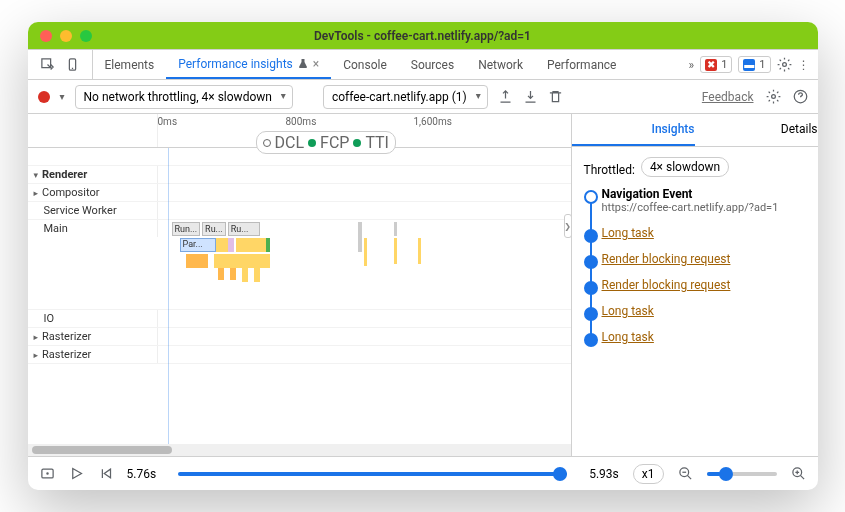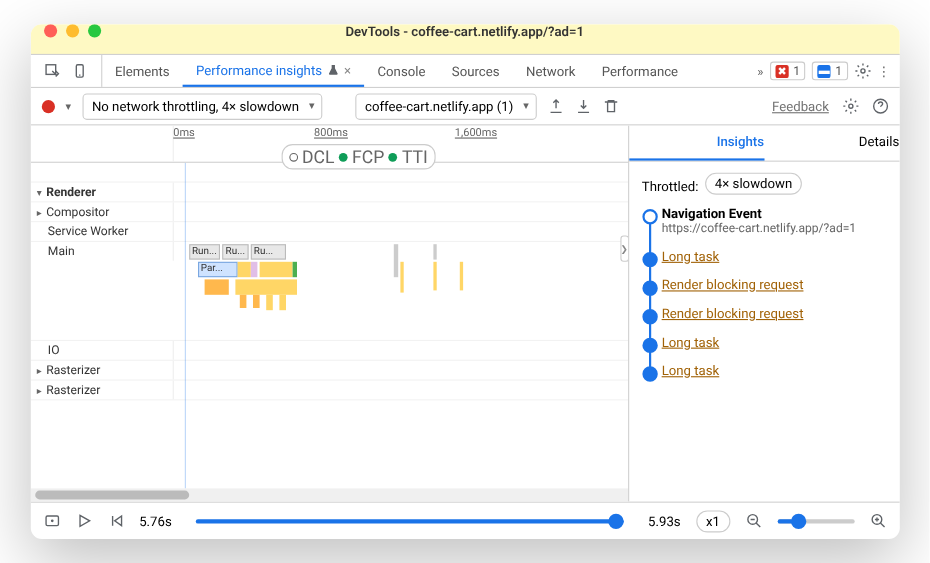--- a/index.html
+++ b/index.html
@@ -1,18 +1,18 @@
 <!DOCTYPE html>
 <html><head>
 <meta charset="utf-8">
 <style>
 * { box-sizing: border-box; margin: 0; padding: 0; font-family: -apple-system, BlinkMacSystemFont, "Segoe UI", Roboto, sans-serif; }
 body { background: #fff; display: flex; align-items: center; justify-content: center; height: 100vh; }
 .window { width: 790px; height: 468px; border-radius: 10px; box-shadow: 0 20px 60px rgba(0,0,0,0.25); background: #fff; overflow: hidden; display: flex; flex-direction: column; }
-.titlebar { height: 28px; display: flex; padding: 0 12px; border-bottom: 1px solid #d0d0d0; background: #fef9c3; position: relative; }
+.titlebar { height: 28px; display: flex; align-items: center; padding: 0 12px; border-bottom: 1px solid #d0d0d0; background: #84cc16; position: relative; }
 .traffic { display: flex; gap: 8px; }
 .dot { width: 12px; height: 12px; border-radius: 50%; }
 .dot.r { background: #ff5f57; } .dot.y { background: #febc2e; } .dot.g { background: #28c840; }
 .title { position: absolute; left: 0; right: 0; text-align: center; font-size: 12px; font-weight: 600; color: #333; }
 .tabbar { height: 30px; display: flex; align-items: center; border-bottom: 1px solid #d0d0d0; font-size: 12px; color: #555; }
 .tabbar .icons-left { display: flex; gap: 10px; padding: 0 12px; border-right: 1px solid #d0d0d0; height: 100%; align-items: center; }
 .tab { padding: 0 12px; height: 100%; display: flex; align-items: center; cursor: pointer; gap: 4px; }
 .tab.active { color: #1a73e8; border-bottom: 2px solid #1a73e8; }
 .tabbar .right { margin-left: auto; display: flex; align-items: center; gap: 6px; padding-right: 8px; }
 .badge { display: inline-flex; align-items: center; gap: 4px; font-size: 11px; border: 1px solid #ccc; border-radius: 3px; padding: 1px 4px; }
@@ -21,21 +21,21 @@
 .rec { width: 12px; height: 12px; border-radius: 50%; background: #d93025; }
 .select { border: 1px solid #ccc; border-radius: 4px; padding: 4px 20px 4px 8px; position: relative; background: #fff; }
 .select::after { content: "▾"; position: absolute; right: 6px; top: 4px; font-size: 10px; color: #666; }
 .toolbar .right { margin-left: auto; display: flex; align-items: center; gap: 12px; }
 .link { color: #737373; text-decoration: underline; font-size: 12px; }
 .main { flex: 1; display: flex; overflow: hidden; }
 .left { flex: 1; display: flex; flex-direction: column; border-right: 1px solid #d0d0d0; overflow: hidden; }
 .ruler { height: 34px; border-bottom: 1px solid #d0d0d0; display: flex; position: relative; font-size: 10px; color: #666; }
 .ruler .lane-col { width: 130px; border-right: 1px solid #eee; }
 .ruler .ticks { flex: 1; position: relative; }
-.tick { position: absolute; top: 2px; text-decoration: underline; }
+.tick { position: absolute; top: 2px; }
 .markers { position: absolute; top: 17px; left: 98px; display: flex; gap: 4px; align-items: center; font-size: 16px; border: 1px solid #ccc; border-radius: 10px; padding: 1px 6px; background: #fff; }
 .mdot { width: 8px; height: 8px; border-radius: 50%; display: inline-block; }
 .lanes { flex: 1; overflow: hidden; position: relative; font-size: 11px; color: #333; }
 .lane { height: 18px; display: flex; border-bottom: 1px solid #f2f2f2; }
 .lane.big { height: 90px; align-items: flex-start; }
 .lane .label { width: 130px; padding: 2px 6px; border-right: 1px solid #eee; display: flex; align-items: center; gap: 4px; }
 .lane .track { flex: 1; position: relative; }
 .tri::before { content: "▸"; font-size: 9px; color: #666; }
 .tri.open::before { content: "▾"; }
 .task-row { position: absolute; top: 2px; left: 14px; display: flex; gap: 2px; }

